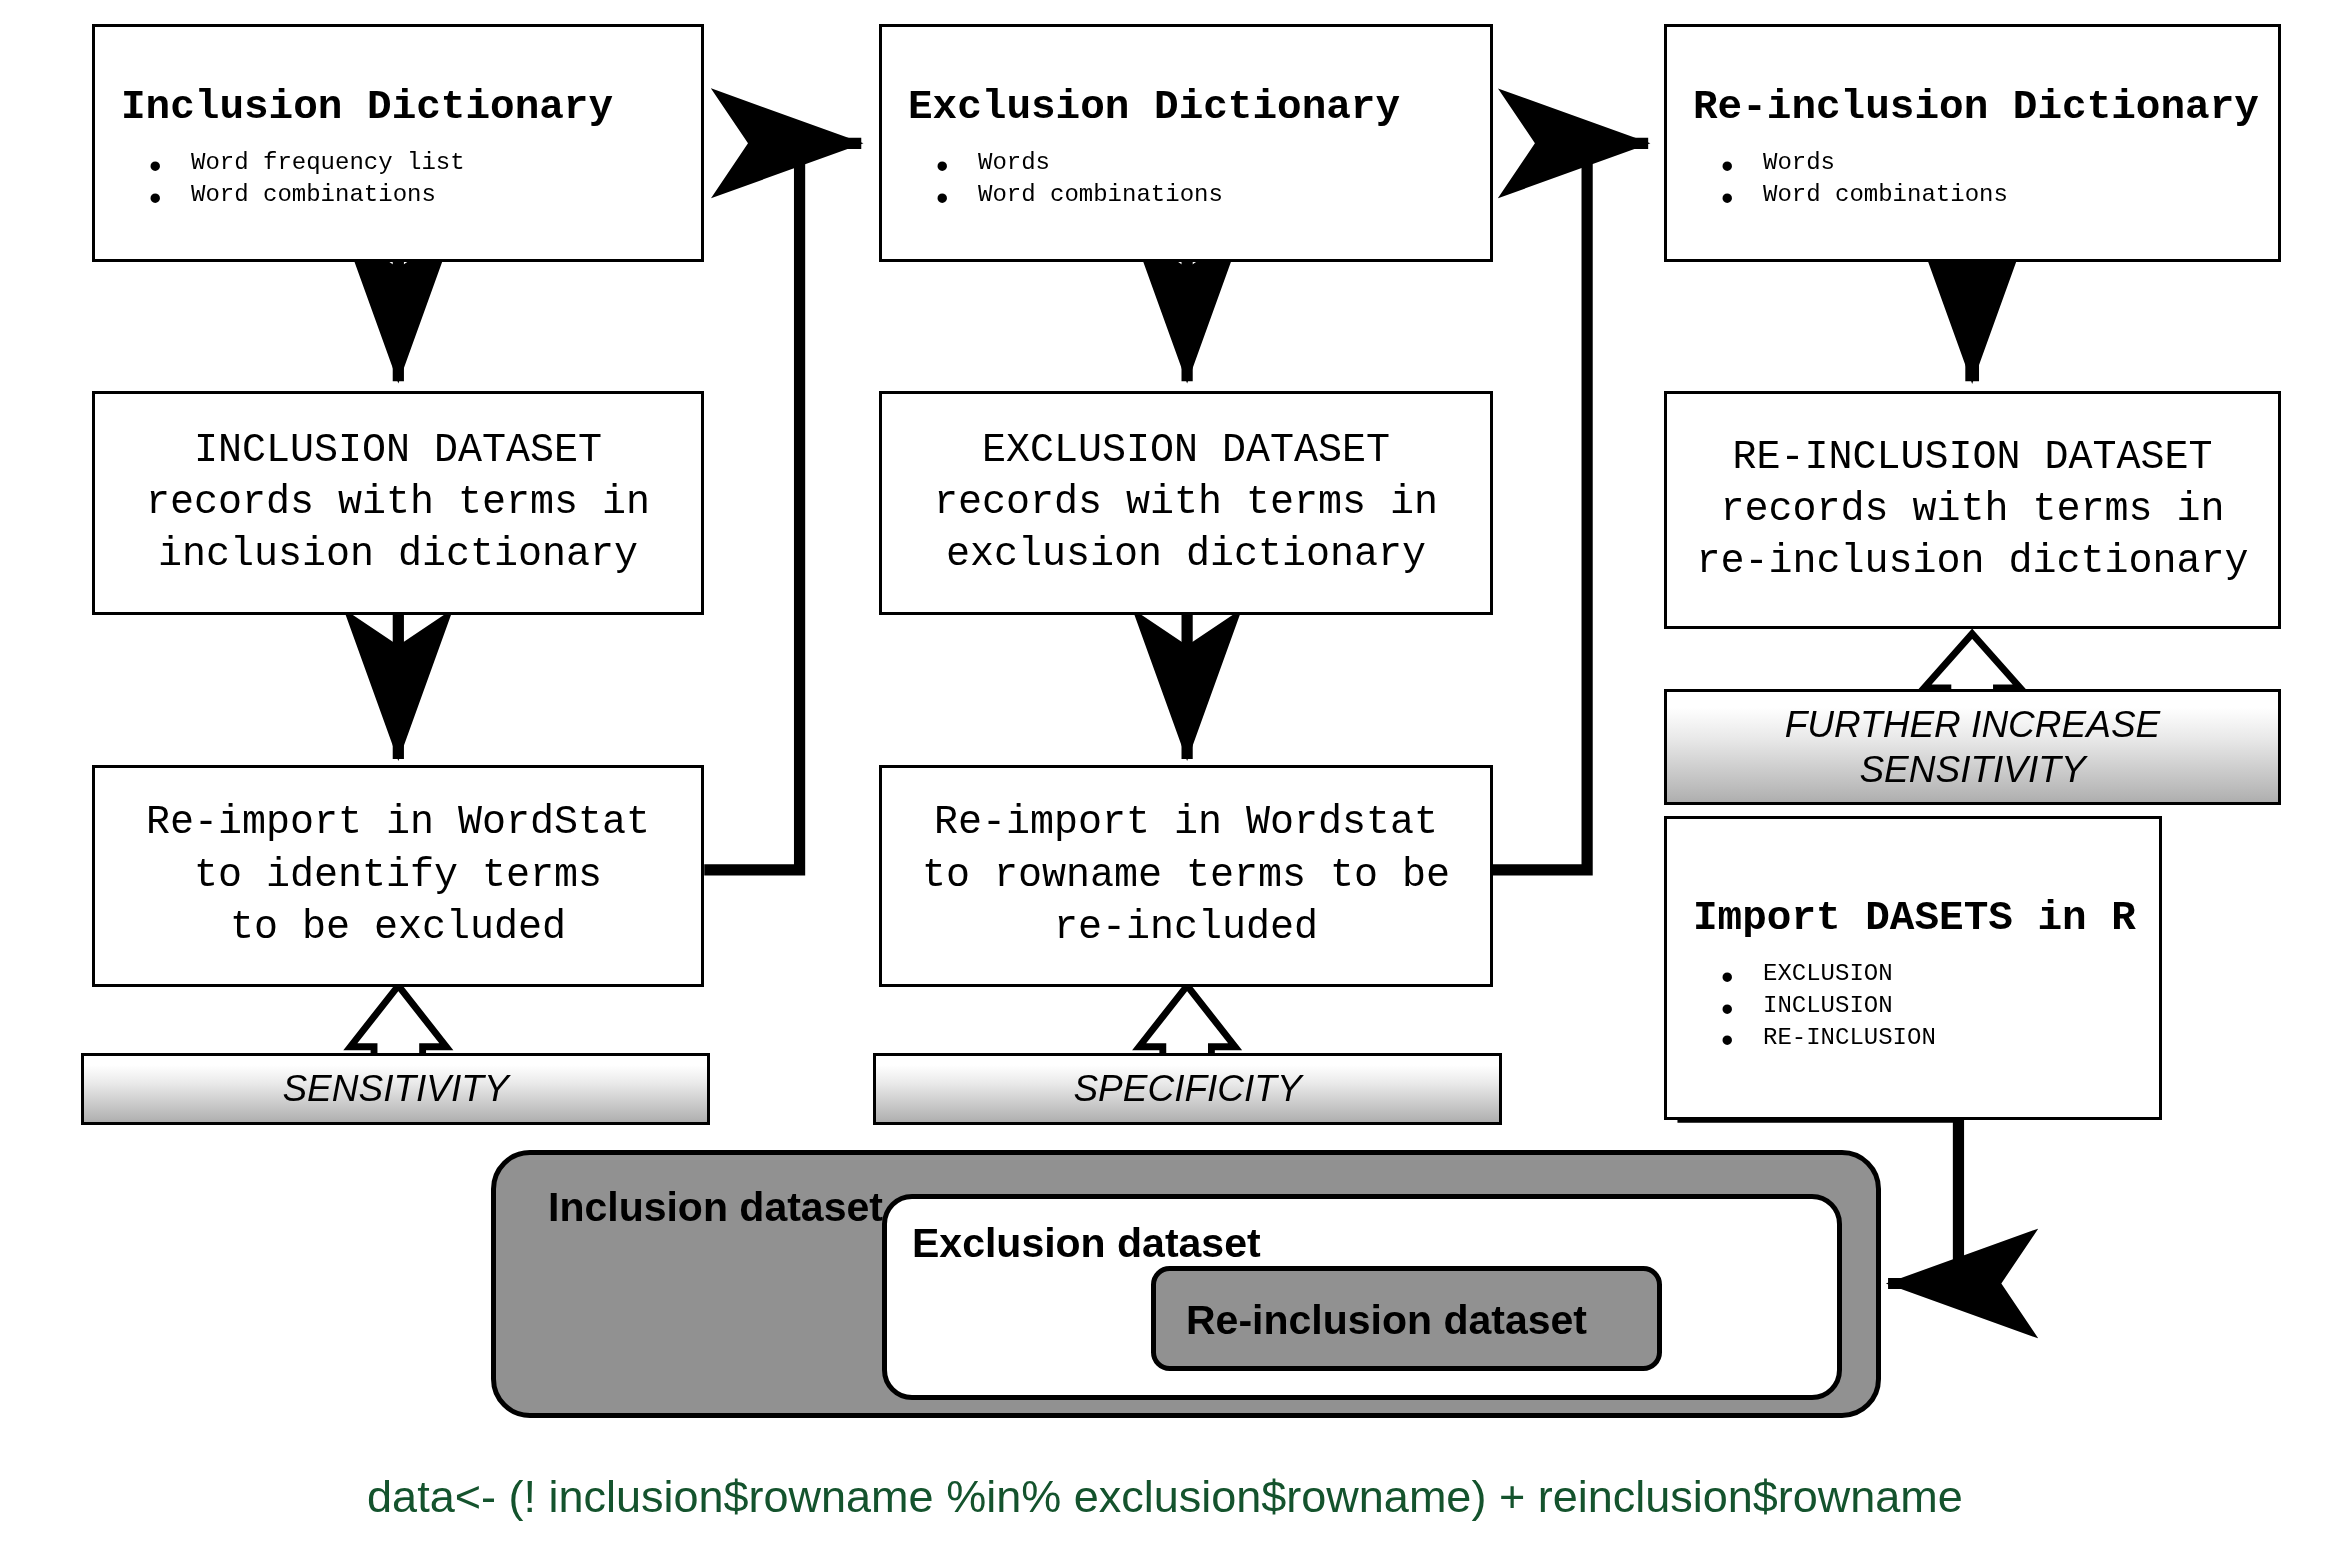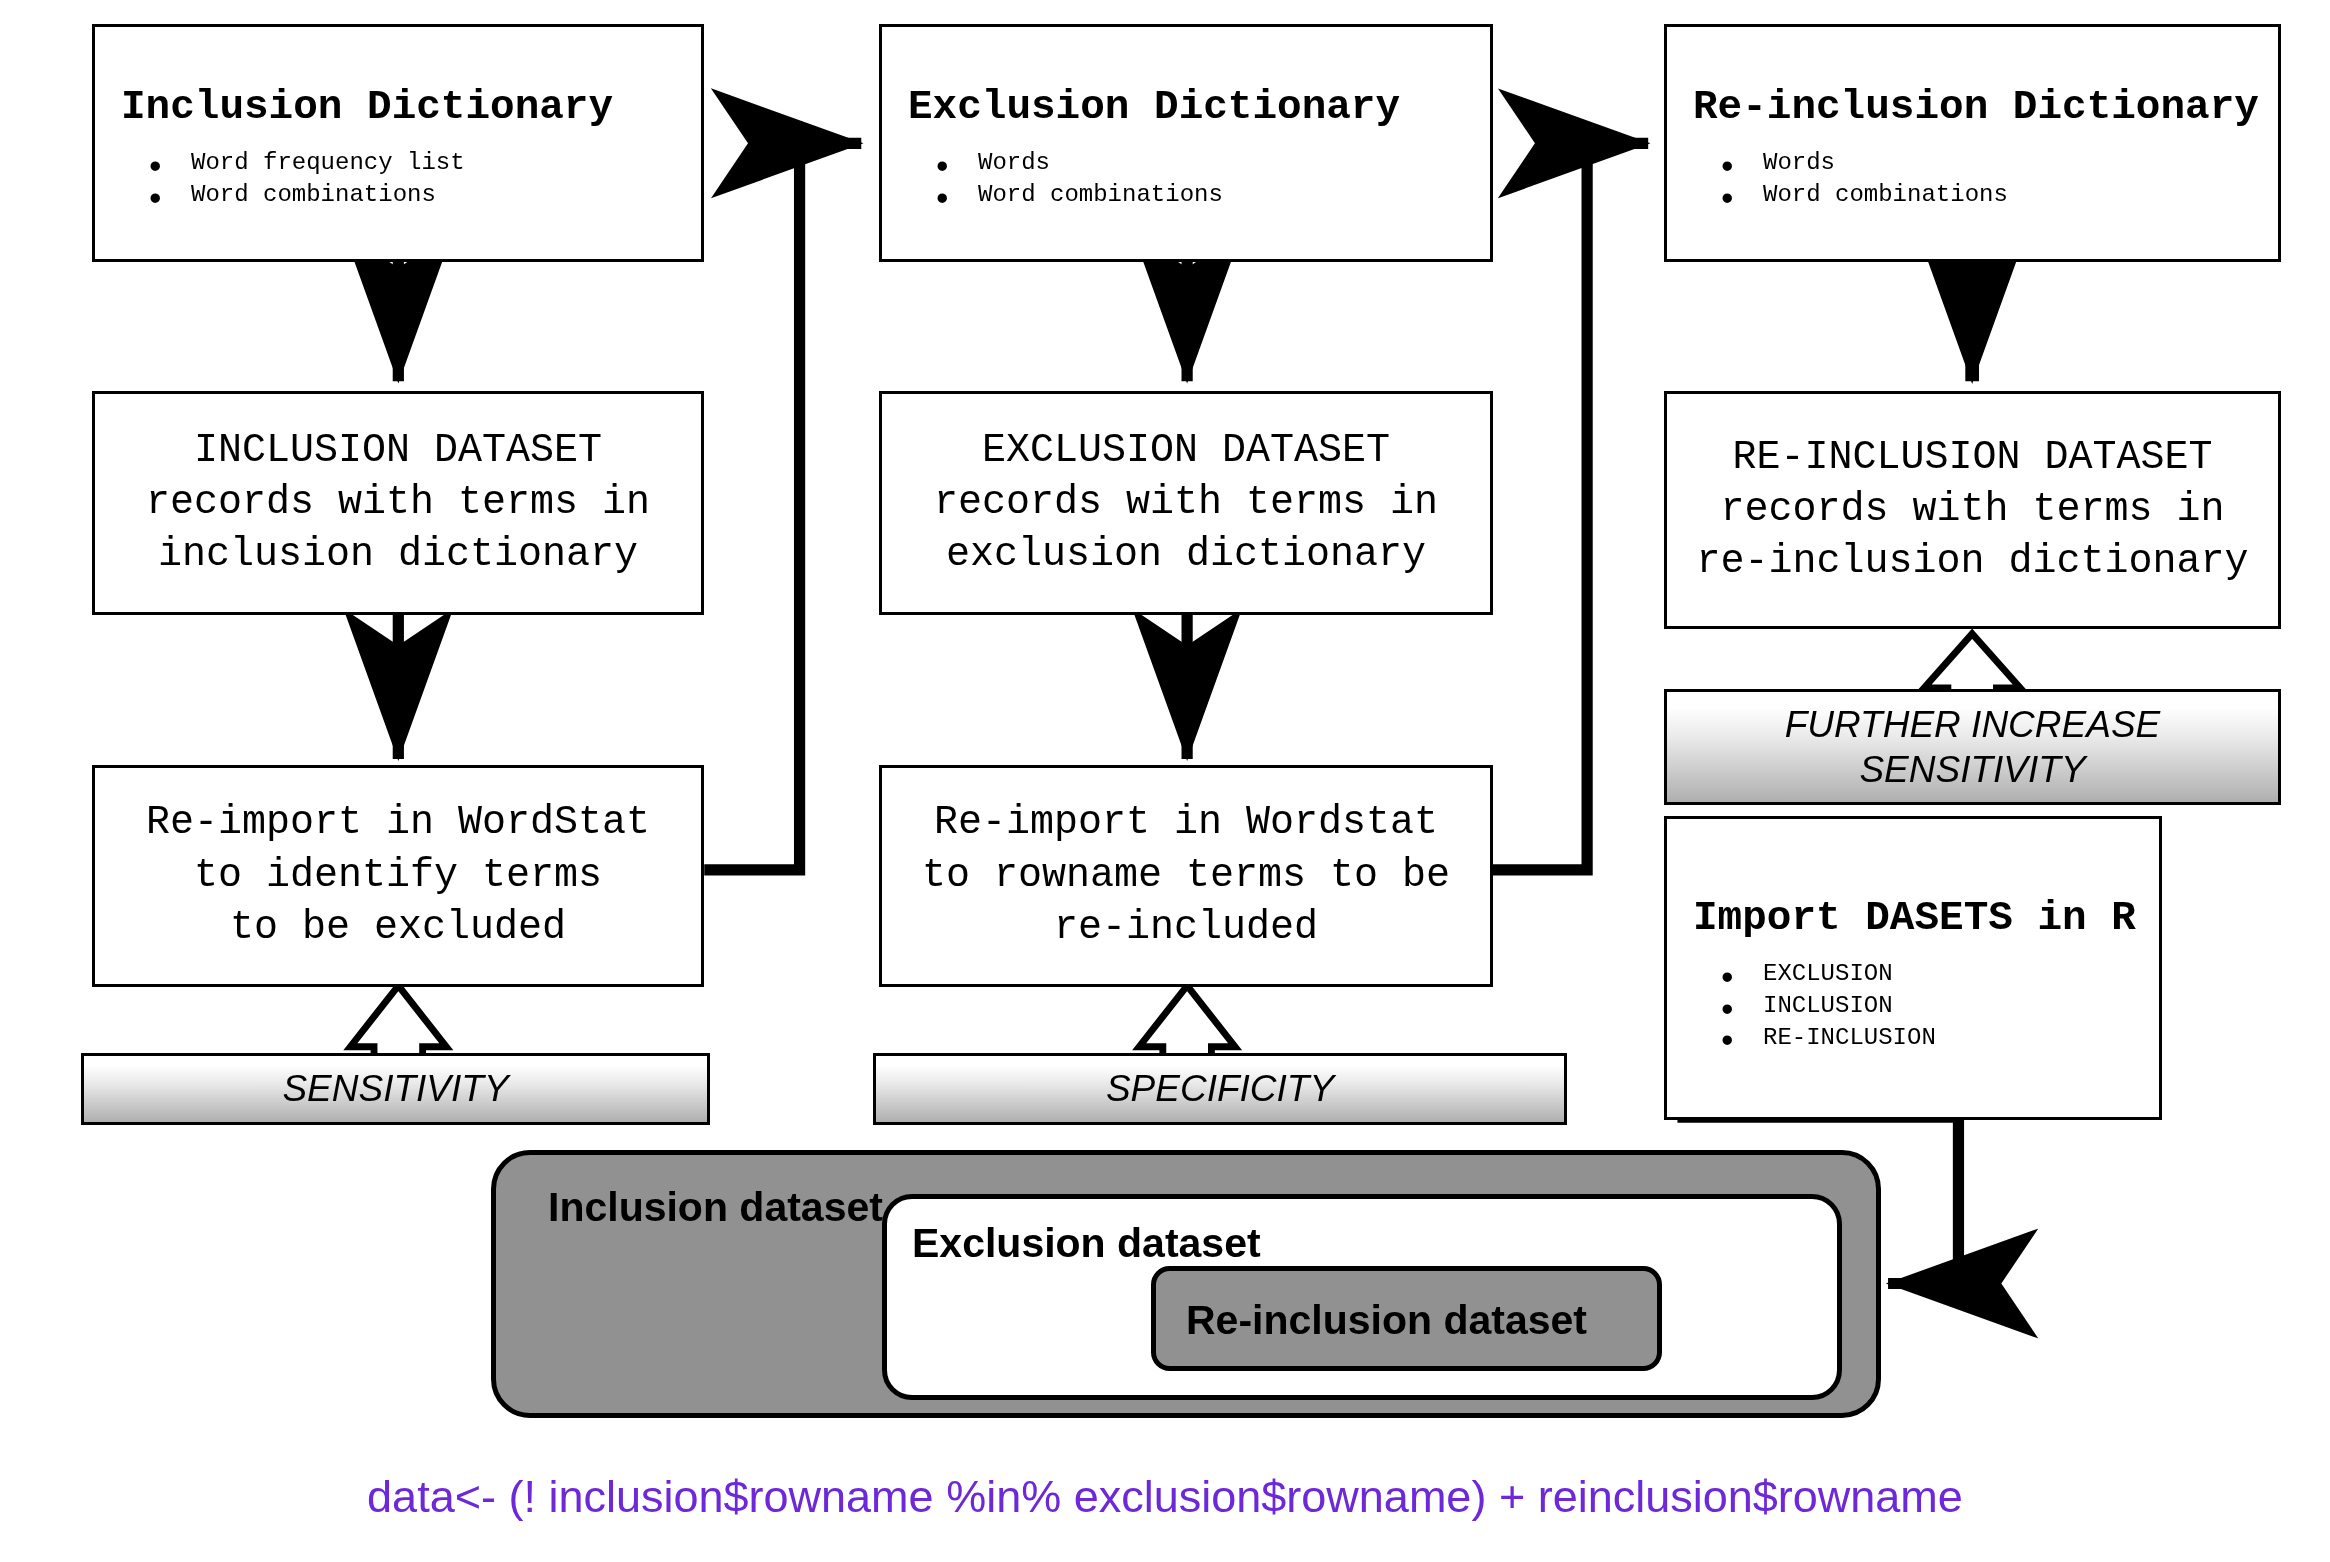--- a/index.html
+++ b/index.html
@@ -141,21 +141,21 @@
     font-weight: bold;
     font-size: 41px;
     color: #000000;
     white-space: nowrap;
   }
 
   
   .code-line {
     position: absolute;
     font-size: 45px;
-    color: #6d28d9;
+    color: #14532d;
     white-space: nowrap;
     text-align: center;
     width: 100%;
     left: 0;
   }
 </style>
 </head>
 <body>
 
 <div id="diagram-root">
@@ -247,21 +247,21 @@
     <div class="line">records with terms in</div>
     <div class="line">exclusion dictionary</div>
   </div>
 
   <div class="node action-box" style="left:879px; top:765px; width:614px; height:222px;">
     <div class="line">Re-import in Wordstat</div>
     <div class="line">to rowname terms to be</div>
     <div class="line">re-included</div>
   </div>
 
-  <div class="metric-bar" style="left:873px; top:1053px; width:694px; height:72px;">
+  <div class="metric-bar" style="left:873px; top:1053px; width:629px; height:72px;">
     <div class="mlabel">SPECIFICITY</div>
   </div>
 
   <div class="node dict-box" style="left:1664px; top:24px; width:617px; height:238px;">
     <div class="title">Re-inclusion Dictionary</div>
     <ul>
       <li>Words</li>
       <li>Word combinations</li>
     </ul>
   </div>

